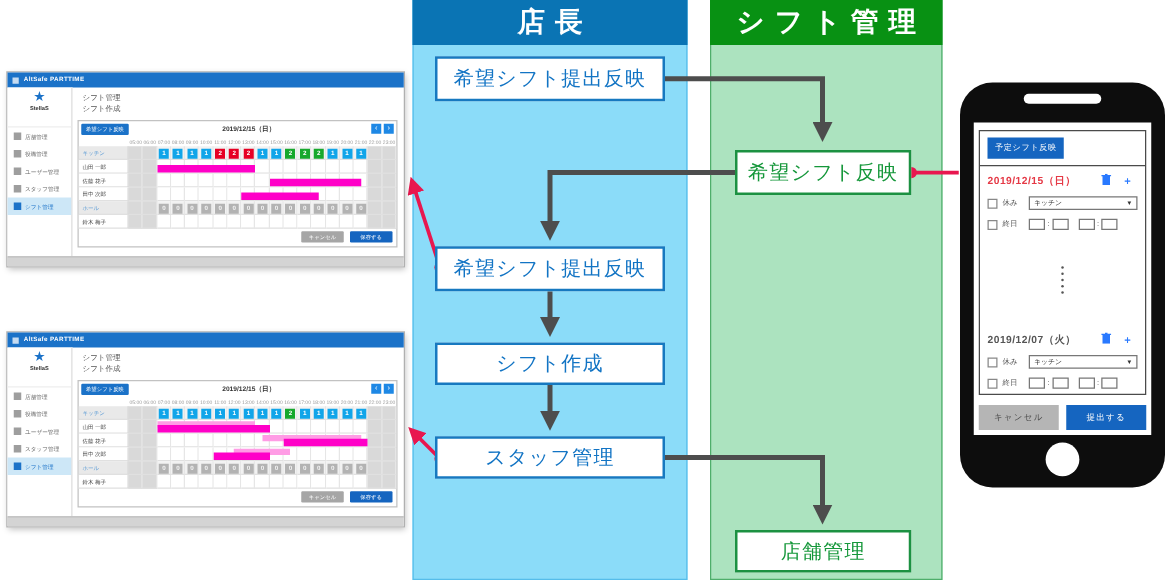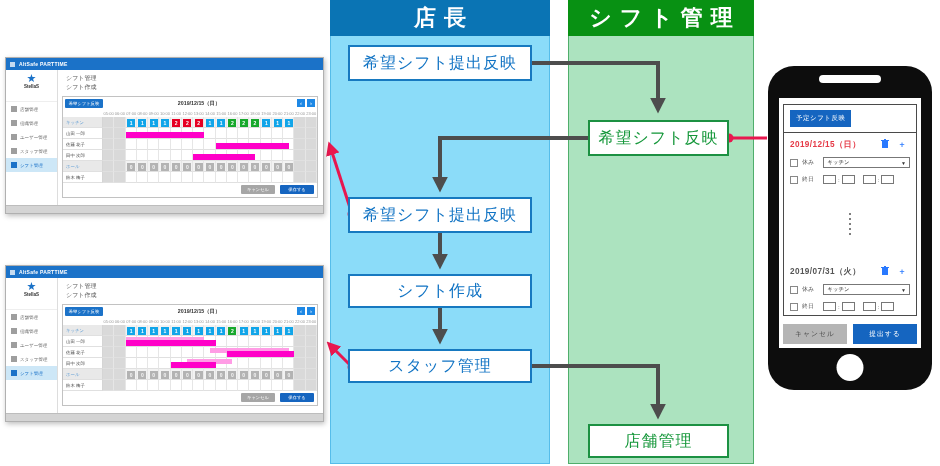--- a/index.html
+++ b/index.html
@@ -604,21 +604,21 @@
       </div>
       <div class="pdots">
         <i class="dot"></i>
           <i class="dot"></i>
           <i class="dot"></i>
           <i class="dot"></i>
           <i class="dot"></i>
       </div>
       <div class="psec">
         <div class="psec-head">
-          <span class="pdate gray">2019/07/31（火）</span>
+          <span class="pdate gray">2019/12/07（火）</span>
           <span class="picon"><svg width="8" height="9" viewBox="0 0 8 9">
                 <path fill="#2979ff" d="M1,2 h6 v7 h-6 z M0,1 h8 v1 h-8 z M3,0 h2 v1 h-2 z"></path>
               </svg></span>
           <span class="picon plus">＋</span>
         </div>
         <div class="prow">
           <span class="pcheck"></span>
           <span class="plab">休み</span>
           <span class="psel">
             <span>キッチン</span>

